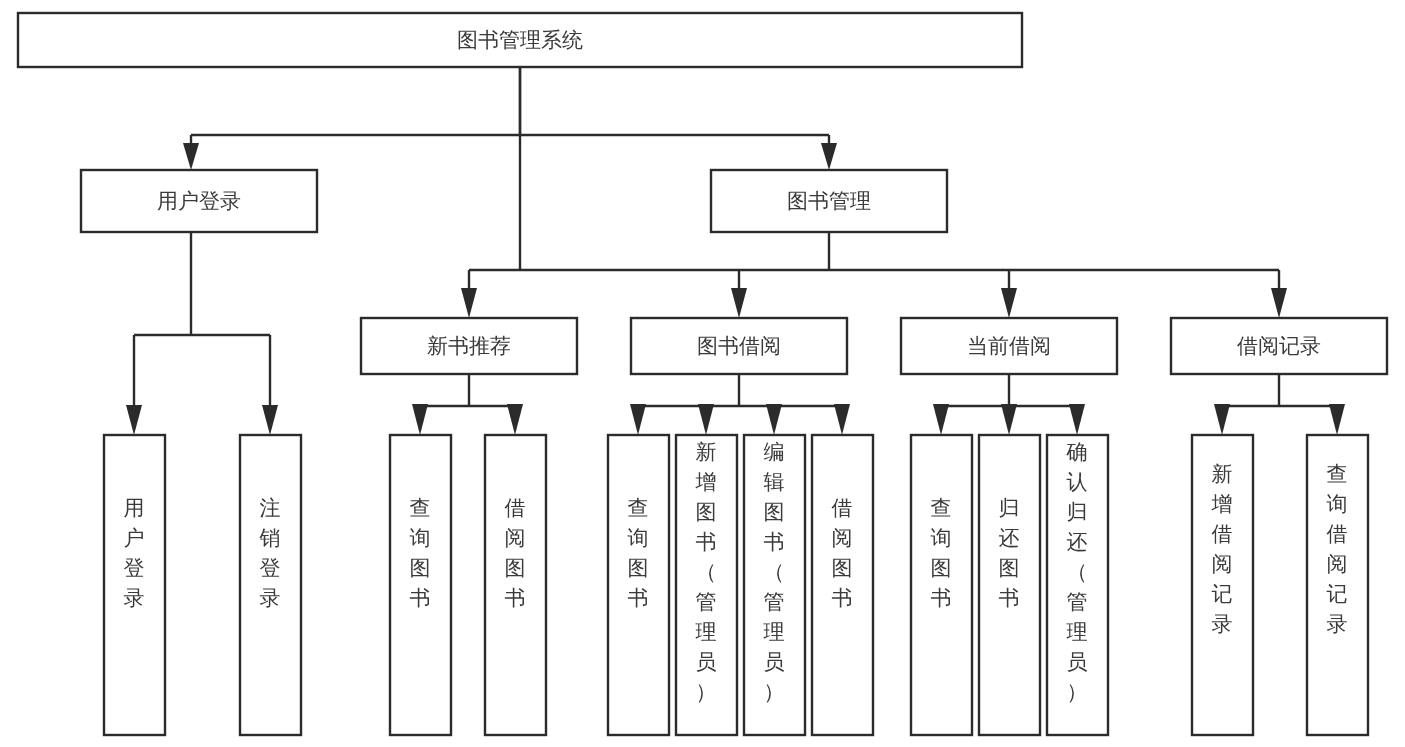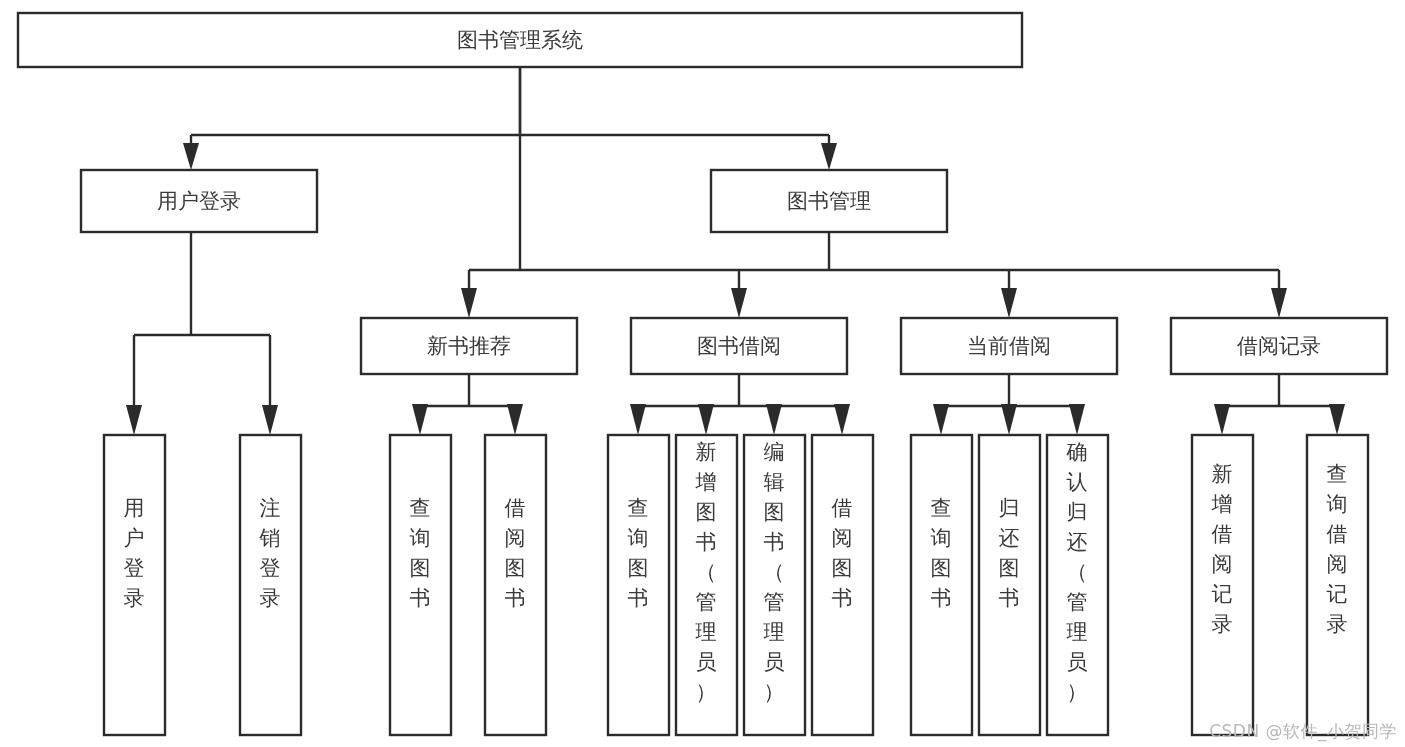--- a/index.html
+++ b/index.html
@@ -234,15 +234,14 @@
       <text class="node-label-vert" x="1222" y="481"><tspan x="1222" dy="0">新</tspan><tspan x="1222" dy="30">增</tspan><tspan x="1222" dy="30">借</tspan><tspan x="1222" dy="30">阅</tspan><tspan x="1222" dy="30">记</tspan><tspan x="1222" dy="30">录</tspan></text>
     </g>
 
     <g>
       <rect class="node-box" x="1307" y="435" width="61" height="300"></rect>
       <text class="node-label-vert" x="1337" y="481"><tspan x="1337" dy="0">查</tspan><tspan x="1337" dy="30">询</tspan><tspan x="1337" dy="30">借</tspan><tspan x="1337" dy="30">阅</tspan><tspan x="1337" dy="30">记</tspan><tspan x="1337" dy="30">录</tspan></text>
     </g>
 
   </svg>
 
-  <div class="watermark-text">CSDN @软件_小贺同学</div>
 
 </div>
 
 </body></html>

